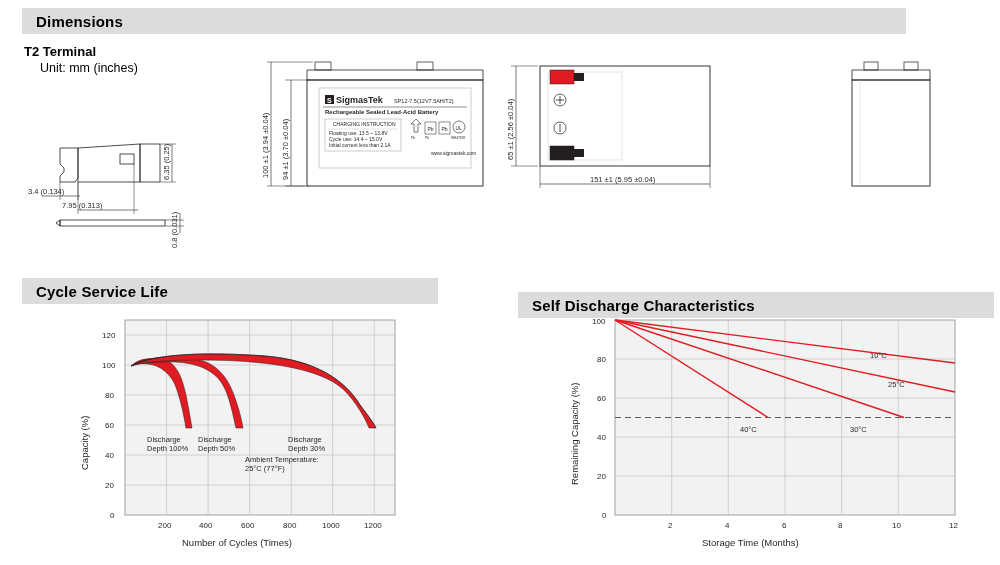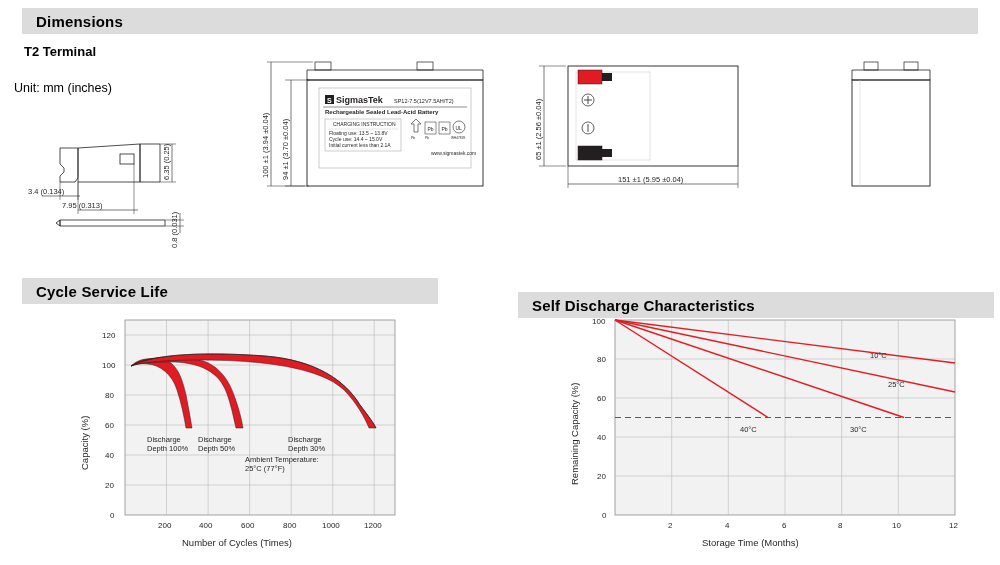--- a/index.html
+++ b/index.html
@@ -18,21 +18,21 @@
     display:flex;
     align-items:center;
   }
   .section-bar .bar-title{
     font-size:15px;
     font-weight:bold;
     color:#000;
     padding-left:14px;
     letter-spacing:0.2px;
   }
-  #dim-bar{left:22px;top:8px;width:956px;}
+  #dim-bar{left:22px;top:8px;width:884px;}
   #cycle-bar{left:22px;top:278px;width:416px;}
   #self-bar{left:518px;top:292px;width:476px;}
 
   .subtitle{
     position:absolute;
     font-size:13px;
     font-weight:bold;
     color:#000;
   }
   .subtitle-unit{
@@ -50,21 +50,21 @@
   .note{font-size:7.5px;}
 </style>
 </head>
 <body>
 
 <div class="section-bar" id="dim-bar">
   <span class="bar-title">Dimensions</span>
 </div>
 
 <div class="subtitle" style="left:24px;top:44px;">T2 Terminal</div>
-<div class="subtitle-unit" style="left:14px;top:61px;margin-top:20px;">Unit: mm (inches)</div>
+<div class="subtitle-unit" style="left:40px;top:61px;">Unit: mm (inches)</div>
 
 <div class="svgwrap" style="left:20px;top:72px;">
 <svg width="220" height="180" viewBox="0 0 220 180">
 
   <path d="M40 110 L40 104 L44 100 L44 96 L40 92 L40 76 L58 76 L58 106 L55 110 Z" fill="none" stroke="#231f20" stroke-width="0.8"></path>
   <path d="M58 76 L120 72 L120 110 L58 110 Z" fill="none" stroke="#231f20" stroke-width="0.8"></path>
   <path d="M120 72 L140 72 L140 110 L120 110 Z" fill="none" stroke="#231f20" stroke-width="0.8"></path>
   <rect x="100" y="82" width="14" height="10" fill="none" stroke="#231f20" stroke-width="0.8"></rect>
 
   <path d="M40 148 L145 148 L145 154 L40 154 Z" fill="none" stroke="#231f20" stroke-width="0.8"></path>
@@ -140,21 +140,21 @@
   <line x1="12" y1="130" x2="50" y2="130" stroke="#231f20" stroke-width="0.5"></line>
   <text class="dimtxt" x="13" y="122" transform="rotate(-90 13 122)">100 ±1 (3.94 ±0.04)</text>
 
   <line x1="36" y1="24" x2="36" y2="130" stroke="#231f20" stroke-width="0.6"></line>
   <line x1="30" y1="24" x2="54" y2="24" stroke="#231f20" stroke-width="0.5"></line>
   <line x1="30" y1="130" x2="54" y2="130" stroke="#231f20" stroke-width="0.5"></line>
   <text class="dimtxt" x="33" y="124" transform="rotate(-90 33 124)">94 ±1 (3.70 ±0.04)</text>
 </svg>
 </div>
 
-<div class="svgwrap" style="left:520px;top:56px;">
+<div class="svgwrap" style="left:492px;top:56px;">
 <svg width="260" height="160" viewBox="0 0 260 160">
 
   <rect x="48" y="10" width="170" height="100" fill="none" stroke="#231f20" stroke-width="0.9"></rect>
   <rect x="56" y="16" width="74" height="88" fill="none" stroke="#c8c8c8" stroke-width="0.5"></rect>
 
   <rect x="58" y="14" width="24" height="14" fill="#e11b22" stroke="#231f20" stroke-width="0.5"></rect>
   <rect x="82" y="17" width="10" height="8" fill="#231f20"></rect>
 
   <rect x="58" y="90" width="24" height="14" fill="#231f20" stroke="#231f20" stroke-width="0.5"></rect>
   <rect x="82" y="93" width="10" height="8" fill="#231f20"></rect>

